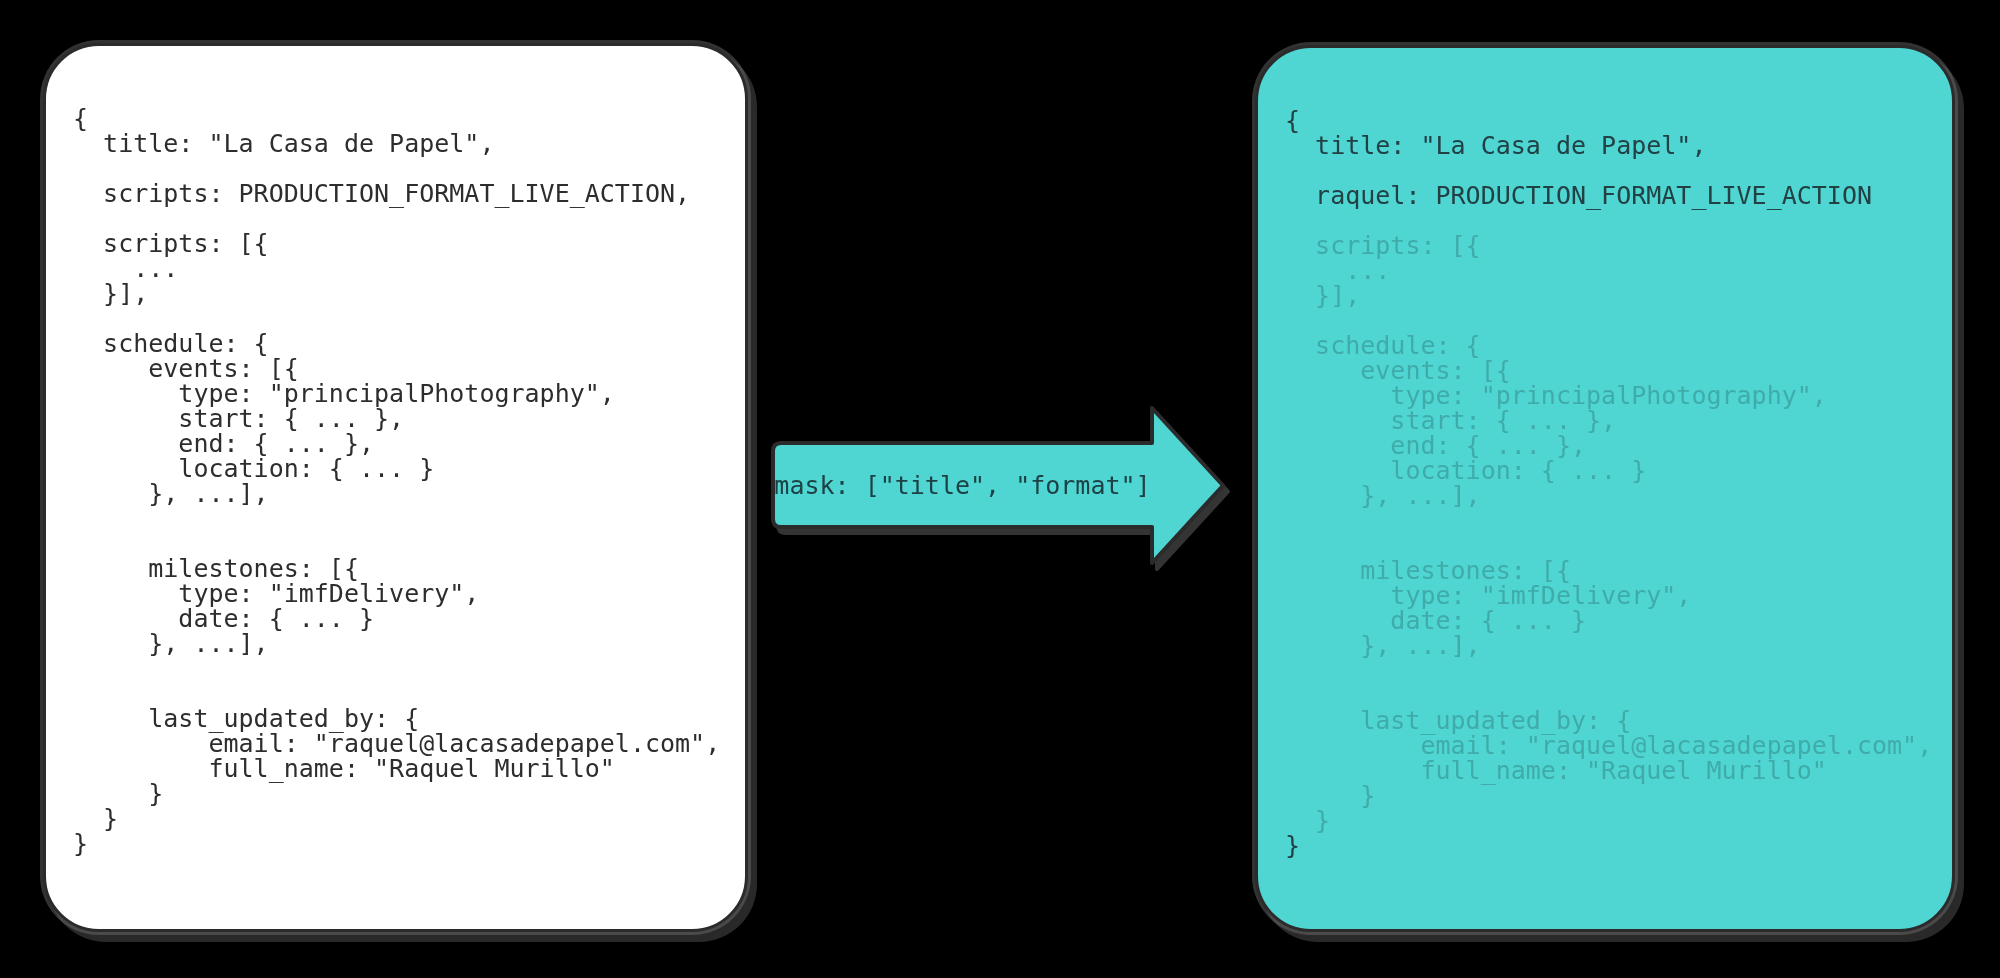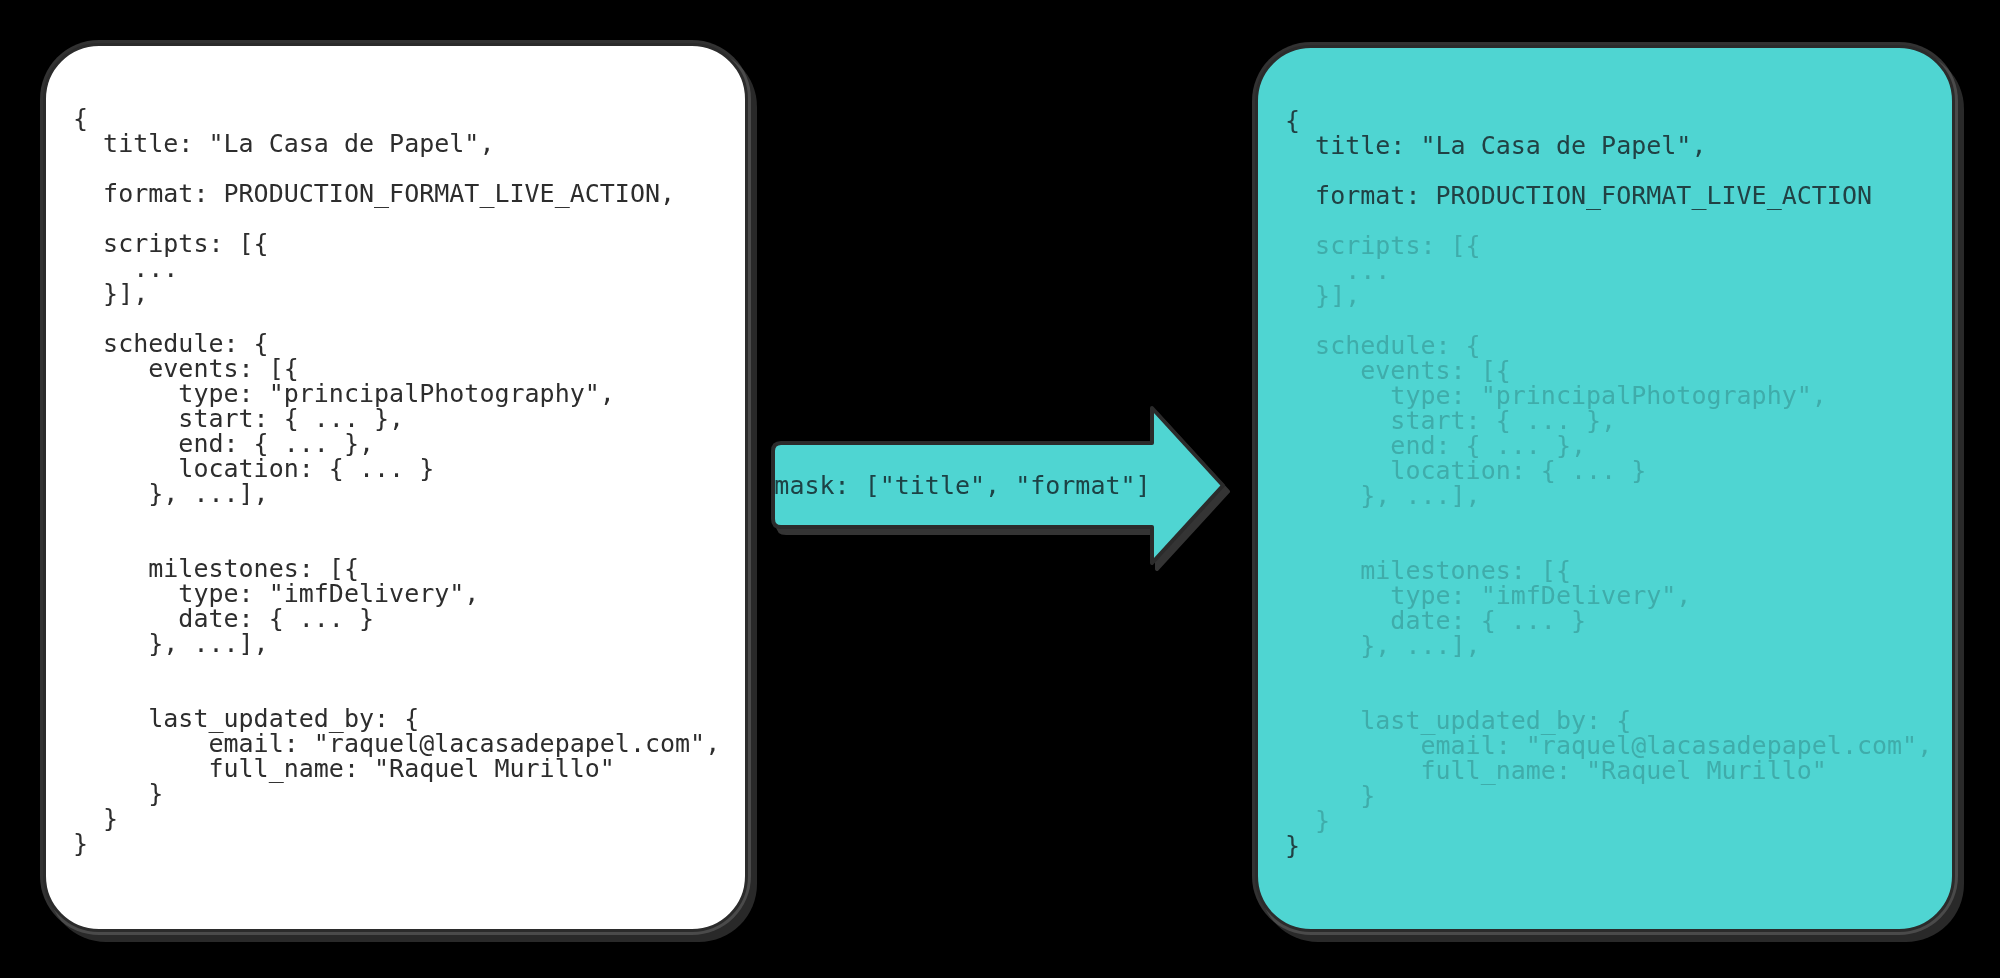--- a/index.html
+++ b/index.html
@@ -60,21 +60,21 @@
 </head>
 <body>
 
 <div id="canvas">
 
   <div class="panel panel-left">
     <div class="code">
         <div class="code-line">{</div>
         <div class="code-line">  title: "La Casa de Papel",</div>
         <div class="code-line">&nbsp;</div>
-        <div class="code-line">  format: PRODUCTION_FORMAT_LIVE_ACTION,</div>
+        <div class="code-line">  scripts: PRODUCTION_FORMAT_LIVE_ACTION,</div>
         <div class="code-line">&nbsp;</div>
         <div class="code-line">  scripts: [{</div>
         <div class="code-line">    ...</div>
         <div class="code-line">  }],</div>
         <div class="code-line">&nbsp;</div>
         <div class="code-line">  schedule: {</div>
         <div class="code-line">     events: [{</div>
         <div class="code-line">       type: "principalPhotography",</div>
         <div class="code-line">       start: { ... },</div>
         <div class="code-line">       end: { ... },</div>
@@ -102,21 +102,21 @@
       <path d="M 7 53 Q 7 45 15 45 L 386 45 L 386 10 L 457 87.5 L 386 165 L 386 129 L 15 129 Q 7 129 7 121 Z" fill="#4FD5D2" stroke="#2b2b2b" stroke-width="4" stroke-linejoin="round"></path>
     </svg>
     <div id="arrow-label">mask: ["title", "format"]</div>
   </div>
 
   <div class="panel panel-right">
     <div class="code">
         <div class="code-line">{</div>
         <div class="code-line">  title: "La Casa de Papel",</div>
         <div class="code-line">&nbsp;</div>
-        <div class="code-line">  format: PRODUCTION_FORMAT_LIVE_ACTION</div>
+        <div class="code-line">  raquel: PRODUCTION_FORMAT_LIVE_ACTION</div>
         <div class="code-line">&nbsp;</div>
         <div class="code-line dim">  scripts: [{</div>
         <div class="code-line dim">    ...</div>
         <div class="code-line dim">  }],</div>
         <div class="code-line">&nbsp;</div>
         <div class="code-line dim">  schedule: {</div>
         <div class="code-line dim">     events: [{</div>
         <div class="code-line dim">       type: "principalPhotography",</div>
         <div class="code-line dim">       start: { ... },</div>
         <div class="code-line dim">       end: { ... },</div>

